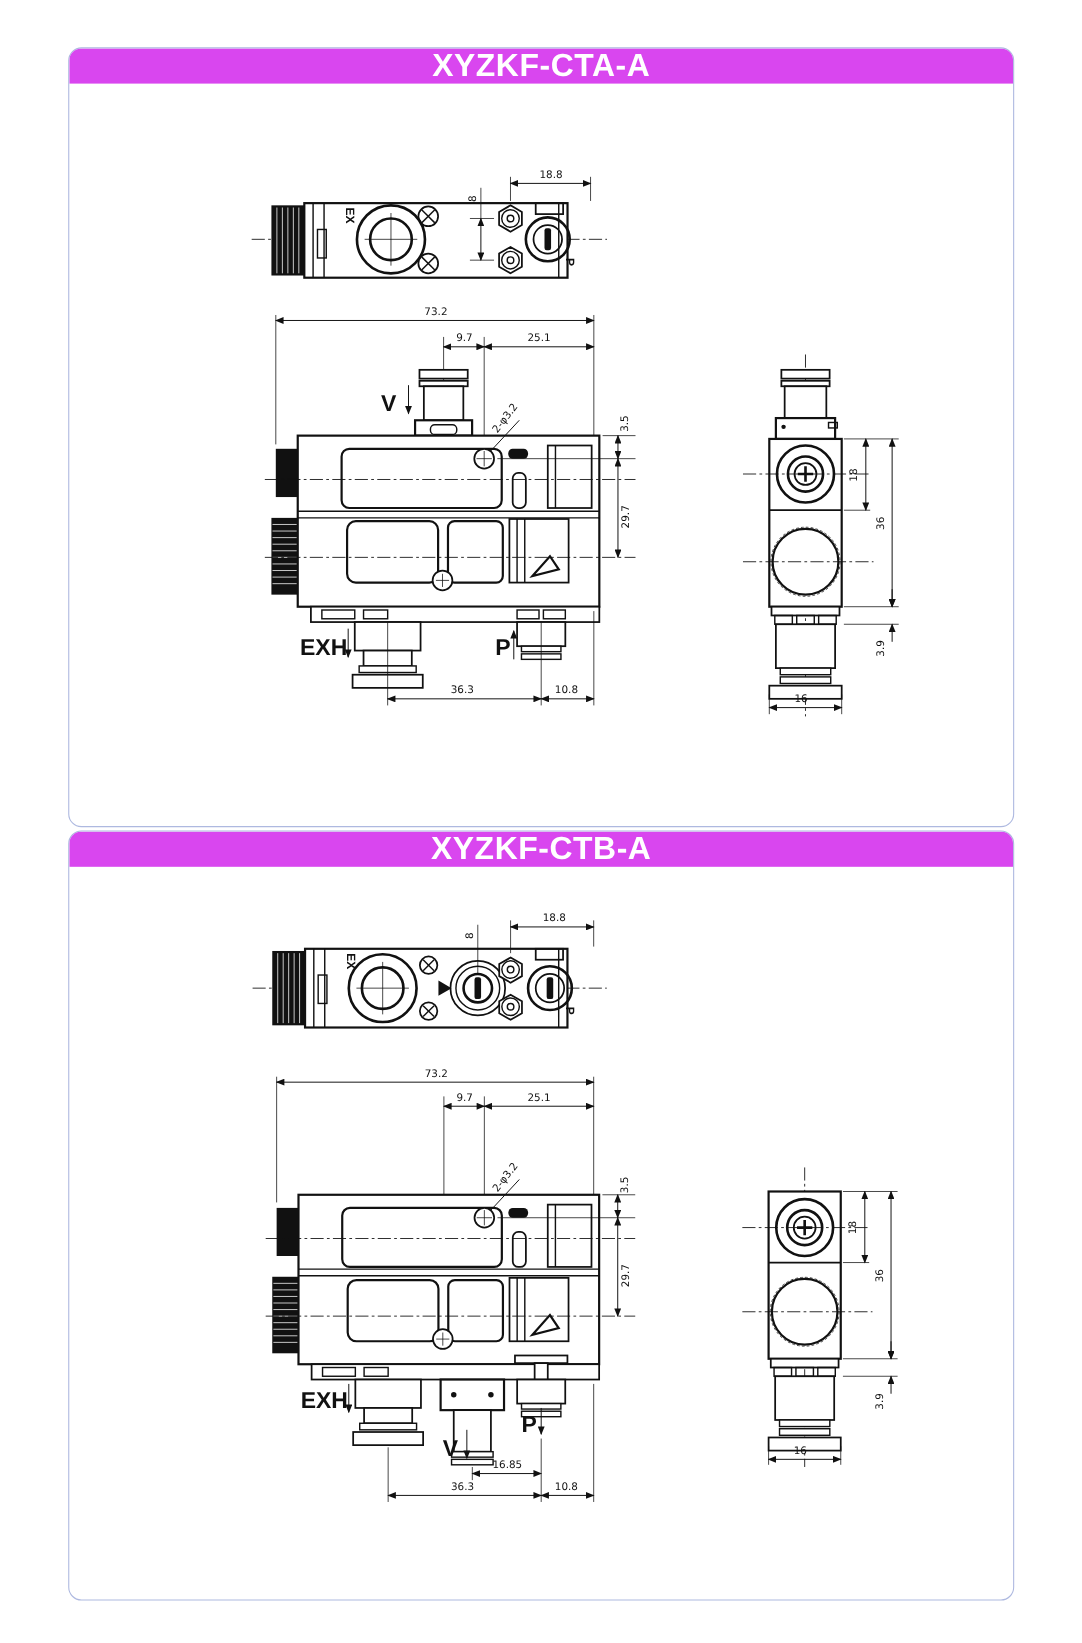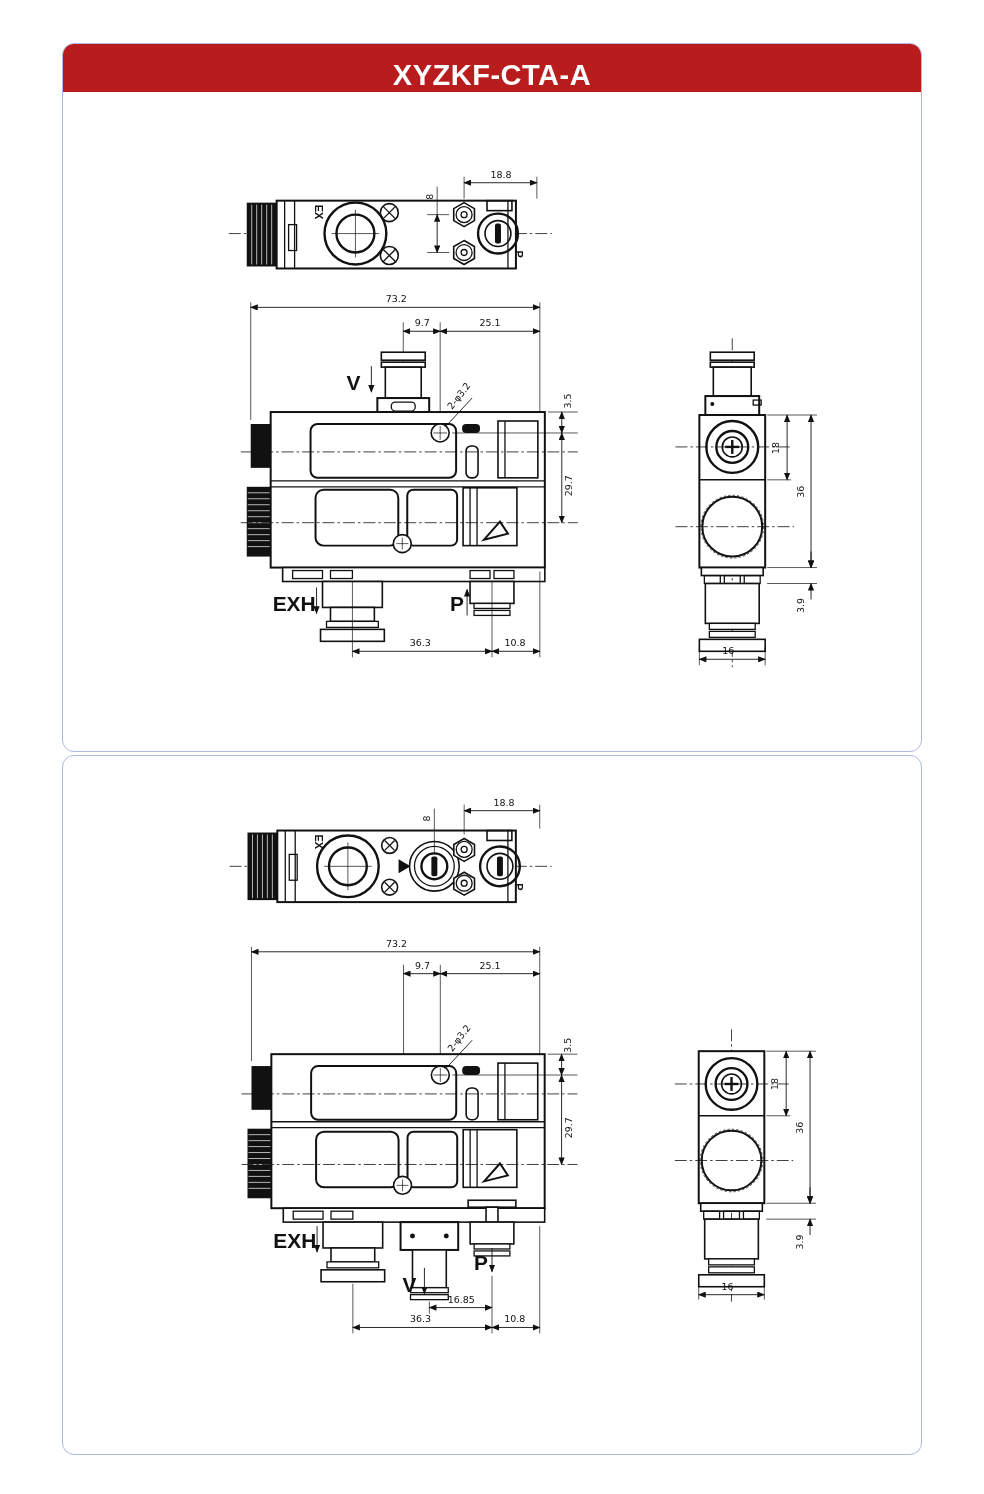--- a/index.html
+++ b/index.html
@@ -10,23 +10,23 @@
   }
   .card{
     position:absolute;left:62px;width:860px;
     background:#ffffff;
     border:1.5px solid #aeb9e0;
     border-radius:12px;
     box-sizing:border-box;
     overflow:hidden;
   }
   .card-header{
-    height:48px;
-    background:#b91c1c;
-    display:flex;align-items:flex-end;justify-content:center;
+    height:32px;
+    background:#d946ef;
+    display:flex;align-items:center;justify-content:center;
   }
   .card-title{
     color:#ffffff;font-weight:bold;font-size:29px;letter-spacing:.5px;
     font-family:"Liberation Sans", sans-serif;
   }
   .card-body{position:relative;width:100%;}
   svg{display:block;}
   .ln{stroke:#111;fill:none;stroke-width:1.3px;}
   .th{stroke-width:2px;}
   .t15{stroke-width:1.6px;}
@@ -265,20 +265,23 @@
         <line class="xl" x1="700" y1="648" x2="700" y2="666"></line>
         <line class="xl" x1="766" y1="648" x2="766" y2="666"></line>
         <line class="dl" x1="700" y1="660" x2="766" y2="660" marker-start="url(#arA)" marker-end="url(#arA)"></line>
         <text class="dim" text-anchor="middle" x="729" y="655">16</text>
       </g>
     </svg>
   </div>
 </div>
 
 <div class="card" style="top:755px;height:700px;">
+  <div class="card-header">
+    <span class="card-title">XYZKF-CTB-A</span>
+  </div>
   <div class="card-body" style="height:650px;">
     <svg width="858" height="648" viewBox="62 803 860 652">
       <defs>
         <marker id="arB" viewBox="0 0 10 8" refX="9" refY="4" markerWidth="9" markerHeight="7" orient="auto-start-reverse">
           <path d="M0,0 L10,4 L0,8 z" fill="#111"></path>
         </marker>
       </defs>
 
       <g>
         <line class="cl" x1="228" y1="914" x2="552" y2="914"></line>

